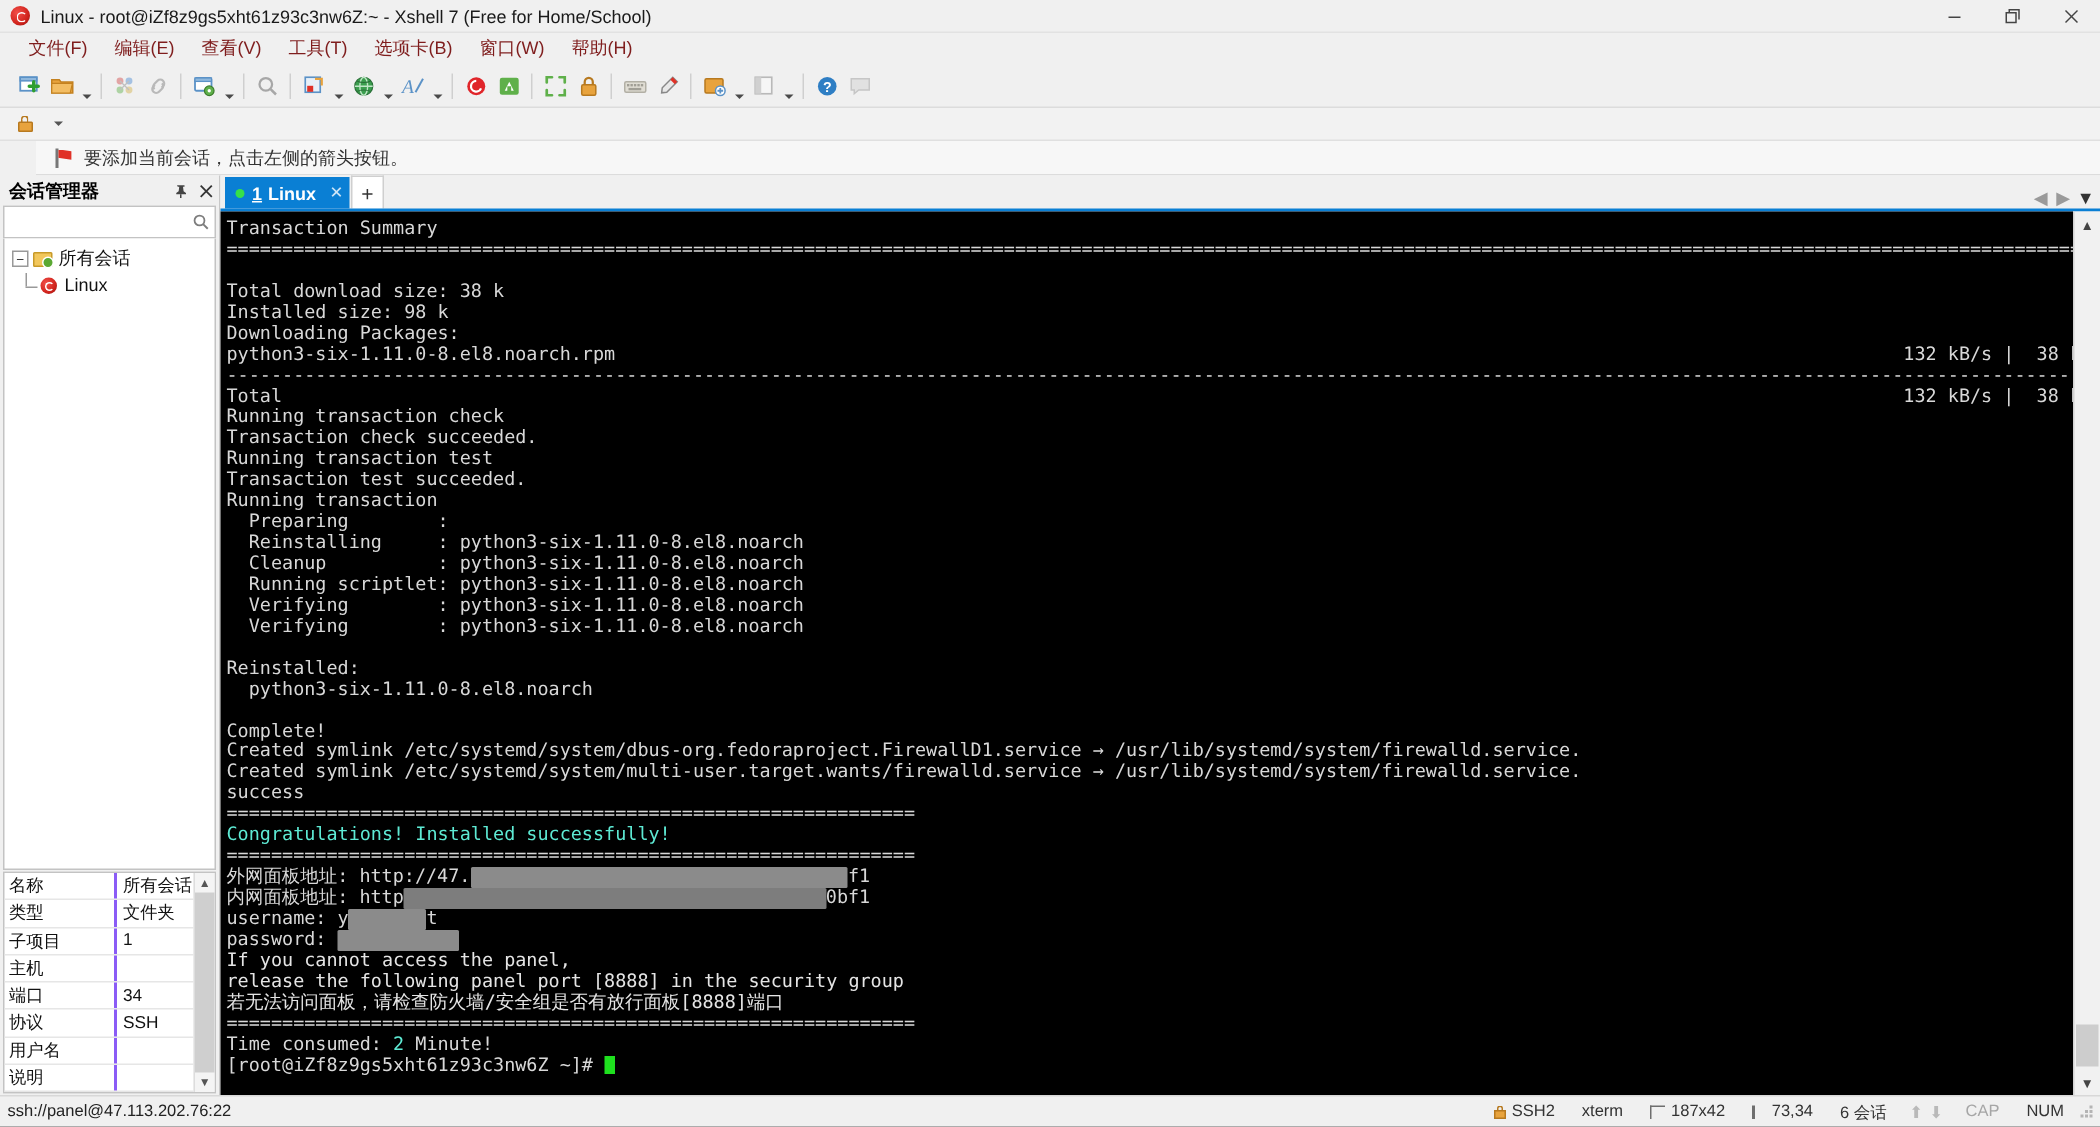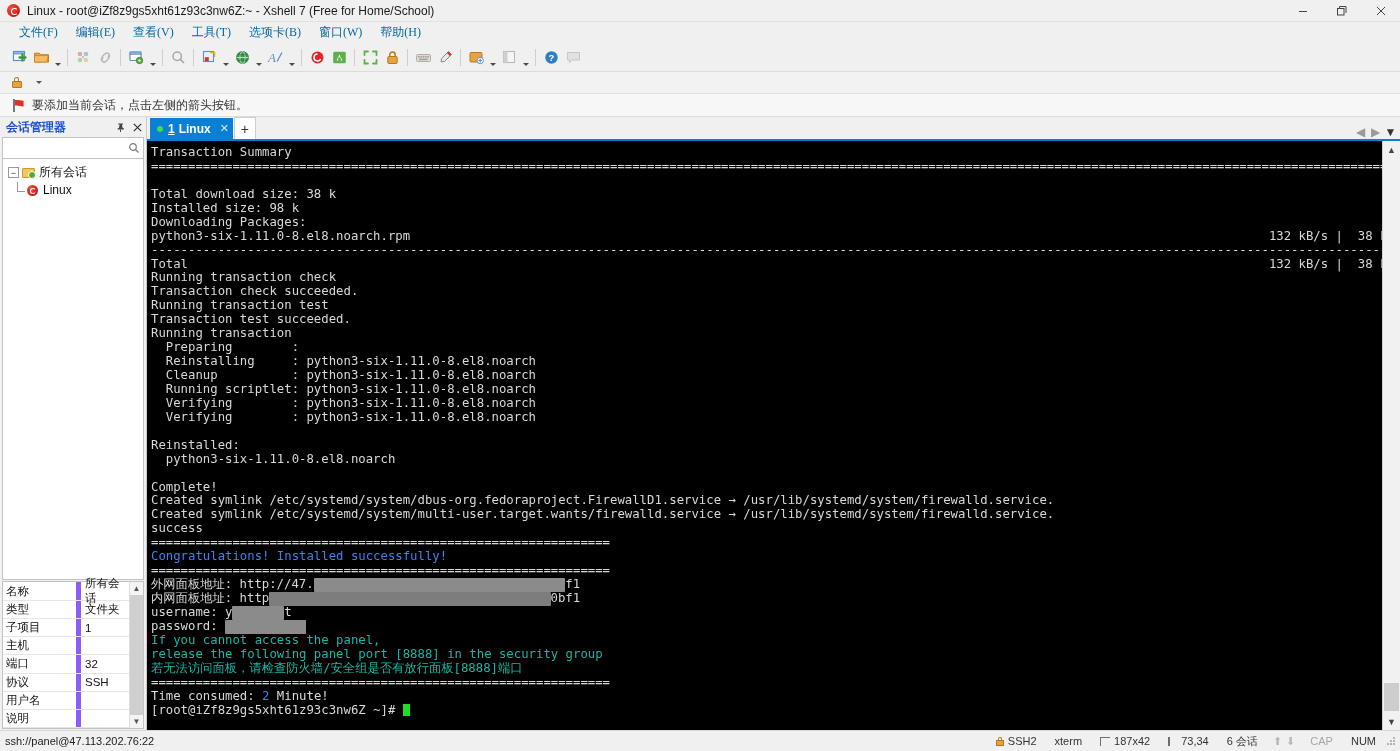--- a/index.html
+++ b/index.html
@@ -19,21 +19,21 @@
     position:absolute;left:1px;top:1px;}
   .shell-logo:after{content:"";position:absolute;left:4px;top:4px;width:5px;height:5px;border-radius:50%;
     border:1.4px solid #fff;border-right-color:transparent;}
   .tb-title{font-size:12px;color:#1a1a1a;white-space:nowrap;flex:1 1 auto;overflow:hidden;}
   .tb-btns{display:flex;height:21px;flex:0 0 auto;}
   .tb-btn{width:39px;height:21px;display:flex;align-items:center;justify-content:center;color:#555;}
   .tb-btn svg{display:block;}
 
   
   .menubar{height:21px;background:#f0f0f0;display:flex;align-items:center;padding-left:10px;}
-  .menu-item{padding:2px 9px;font-size:12px;color:#0369a1;white-space:nowrap;font-family:Liberation Serif, serif;}
+  .menu-item{padding:2px 9px;font-size:12px;color:#7f1d1d;white-space:nowrap;}
 
   
   .toolbar{height:28px;background:#f0f0f0;display:flex;align-items:center;padding-left:8px;
            border-bottom:1px solid #dcdcdc;}
   .tool{width:22px;height:24px;display:flex;align-items:center;justify-content:center;position:relative;}
   .tool svg{display:block;}
   .caret{width:11px;height:24px;display:flex;align-items:flex-end;justify-content:center;padding-bottom:7px;}
   .caret i{display:block;width:0;height:0;border-left:3.2px solid transparent;border-right:3.2px solid transparent;
            border-top:3.6px solid #4a4a4a;}
   .tsep{width:1px;height:17px;background:#cfcfcf;margin:0 4px;}
@@ -41,35 +41,35 @@
   
   .addrbar{height:21px;background:#f2f2f2;display:flex;align-items:center;border-bottom:1px solid #e0e0e0;}
   .addr-lock{width:10px;height:11px;margin:0 6px 0 12px;position:relative;flex:0 0 auto;}
   .addr-lock .body{position:absolute;bottom:0;left:0;width:10px;height:7px;background:#e8a33d;border:1px solid #b7791f;box-sizing:border-box;border-radius:1px;}
   .addr-lock .shackle{position:absolute;top:0;left:2.4px;width:5px;height:5px;border:1.4px solid #b7791f;border-bottom:none;border-radius:3px 3px 0 0;box-sizing:border-box;}
   .addr-text{flex:1 1 auto;color:#5c5c5c;font-size:11.5px;letter-spacing:0.1px;}
   .addr-caret{width:22px;display:flex;align-items:center;justify-content:center;}
   .addr-caret i{display:block;width:0;height:0;border-left:3.2px solid transparent;border-right:3.2px solid transparent;border-top:3.6px solid #555;}
 
   
-  .hintbar{height:22px;background:#f7f7f7;display:flex;align-items:center;border-bottom:1px solid #dcdcdc;}
+  .hintbar{height:22px;background:#f7f7f7;display:flex;align-items:center;border-bottom:1px solid #dcdcdc;margin-left:24px;}
   .hint-flag{width:13px;height:13px;margin:0 6px 0 13px;position:relative;flex:0 0 auto;}
   .hint-flag .pole{position:absolute;left:0;top:0;width:1.6px;height:13px;background:#777;}
   .hint-flag .cloth{position:absolute;left:1.6px;top:1px;width:9px;height:7px;background:#e03127;
       clip-path:polygon(0 0,100% 18%,100% 100%,0 82%);}
   .hint-text{color:#333;font-size:12px;}
 
   
   .bodywrap{flex:1 1 auto;display:flex;min-height:0;background:#f0f0f0;}
 
   
   .sidepanel{width:146px;flex:0 0 146px;display:flex;flex-direction:column;background:#f0f0f0;
              border-right:1px solid #c8c8c8;min-height:0;}
   .sp-header{height:20px;display:flex;align-items:center;background:#f0f0f0;padding-left:6px;}
-  .sp-title{flex:1 1 auto;font-size:12px;font-weight:bold;color:#1d4ed8;}
+  .sp-title{flex:1 1 auto;font-size:12px;font-weight:bold;color:#000000;}
   .sp-pin,.sp-close{width:17px;height:18px;display:flex;align-items:center;justify-content:center;color:#333;}
   .sp-search{height:20px;margin:0 2px 0 2px;background:#fff;border:1px solid #c3c3c3;display:flex;align-items:center;}
   .sp-search .inp{flex:1 1 auto;padding-left:4px;font-size:11px;color:#999;}
   .sp-search .mag{width:18px;display:flex;align-items:center;justify-content:center;}
   .sp-tree{flex:1 1 auto;background:#fff;border:1px solid #c3c3c3;border-top:none;margin:0 2px;padding:5px 0 0 0;
            overflow:hidden;min-height:0;}
   .tnode{display:flex;align-items:center;height:17px;padding-left:5px;font-size:12px;color:#111;}
   .tnode .exp{width:9px;height:9px;border:1px solid #999;background:#fff;display:flex;align-items:center;justify-content:center;
               font-size:9px;line-height:8px;color:#333;margin-right:3px;flex:0 0 auto;}
   .tnode .fold{width:13px;height:11px;margin-right:4px;position:relative;flex:0 0 auto;}
@@ -80,21 +80,21 @@
   .tchild .elbow:before{content:"";position:absolute;left:2px;top:0;width:1px;height:9px;background:#999;}
   .tchild .elbow:after{content:"";position:absolute;left:2px;top:9px;width:8px;height:1px;background:#999;}
   .tchild .sicon{width:13px;height:13px;position:relative;margin-right:3px;flex:0 0 auto;}
   .tchild .sicon .c{position:absolute;left:0;top:1px;width:11px;height:11px;border-radius:50%;
     background:radial-gradient(circle at 35% 35%,#f2504a 0%,#d1241d 60%,#8e100c 100%);}
   .tchild .sicon .c:after{content:"";position:absolute;left:3px;top:3px;width:4px;height:4px;border-radius:50%;border:1.2px solid #fff;border-right-color:transparent;}
 
   .sp-props{flex:0 0 auto;height:146px;margin:1px 2px 1px 2px;display:flex;background:#fff;border:1px solid #c3c3c3;}
   .props-table{flex:1 1 auto;display:flex;flex-direction:column;}
   .prow{display:flex;height:18px;border-bottom:1px solid #e6e6e6;font-size:11.5px;}
-  .pk{width:70px;flex:0 0 70px;padding-left:3px;display:flex;align-items:center;color:#111;border-right:5px solid #8b5cf6;}
+  .pk{width:70px;flex:0 0 70px;padding-left:3px;display:flex;align-items:center;color:#111;border-right:2px solid #8b5cf6;}
   .pv{flex:1 1 auto;padding-left:4px;display:flex;align-items:center;color:#111;}
   .props-sb{width:13px;flex:0 0 13px;background:#f4f4f4;border-left:1px solid #ddd;display:flex;flex-direction:column;justify-content:space-between;}
   .props-sb .ar{height:13px;display:flex;align-items:center;justify-content:center;color:#555;font-size:8px;}
   .props-sb .thumb{flex:1 1 auto;margin:0;background:#cfcfcf;}
 
   
   .rightside{flex:1 1 auto;display:flex;flex-direction:column;min-width:0;min-height:0;background:#f0f0f0;}
   .tabbar{height:22px;display:flex;align-items:flex-end;background:#f0f0f0;padding-left:3px;}
   .tab{height:21px;display:flex;align-items:center;background:#0a7fd4;color:#fff;padding:0 4px 0 7px;font-size:12px;}
   .tab .dot{width:6px;height:6px;border-radius:50%;background:#36e04a;margin-right:5px;flex:0 0 auto;}
@@ -106,22 +106,22 @@
   .tab-spacer{flex:1 1 auto;}
   .tab-nav{display:flex;align-items:center;padding-right:3px;gap:2px;}
   .tab-nav .nb{width:13px;height:14px;display:flex;align-items:center;justify-content:center;color:#9a9a9a;}
   .tab-nav .nb.dk{color:#333;}
 
   .termwrap{flex:1 1 auto;display:flex;min-height:0;border-top:2px solid #0a7fd4;}
   .terminal{flex:1 1 auto;background:#000;overflow:hidden;position:relative;min-width:0;
             font-family:"DejaVu Sans Mono","Liberation Mono",monospace;font-size:12.3px;line-height:13.95px;
             color:#cfcfcf;padding:5px 0 0 4px;white-space:pre;}
   .tline{height:13.95px;white-space:pre;}
-  .c-green{color:#3b82f6;}
-  .c-yellow{color:#14b8a6;}
+  .c-green{color:#5eead4;}
+  .c-yellow{color:#e5e5e5;}
   .c-white{color:#d8d8d8;}
   .blk{display:inline-block;background:#8b8b8b;color:#8b8b8b;border-radius:1px;}
   .blk2{display:inline-block;background:#7d7d7d;color:#7d7d7d;border-radius:1px;}
   .cursor{display:inline-block;width:7px;height:12px;background:#1ee01e;vertical-align:-2px;}
 
   .termsb{width:17px;flex:0 0 17px;background:#f1f1f1;border-left:1px solid #d2d2d2;
           display:flex;flex-direction:column;}
   .termsb .ar{height:17px;display:flex;align-items:center;justify-content:center;color:#444;font-size:9px;}
   .termsb .track{flex:1 1 auto;position:relative;}
   .termsb .thumb{position:absolute;left:1px;right:1px;bottom:2px;height:28px;background:#cdcdcd;}
@@ -421,21 +421,21 @@
           <div class="prow">
             <div class="pk">子项目</div>
             <div class="pv">1</div>
           </div>
           <div class="prow">
             <div class="pk">主机</div>
             <div class="pv"></div>
           </div>
           <div class="prow">
             <div class="pk">端口</div>
-            <div class="pv">32</div>
+            <div class="pv">34</div>
           </div>
           <div class="prow">
             <div class="pk">协议</div>
             <div class="pv">SSH</div>
           </div>
           <div class="prow">
             <div class="pk">用户名</div>
             <div class="pv"></div>
           </div>
           <div class="prow">

